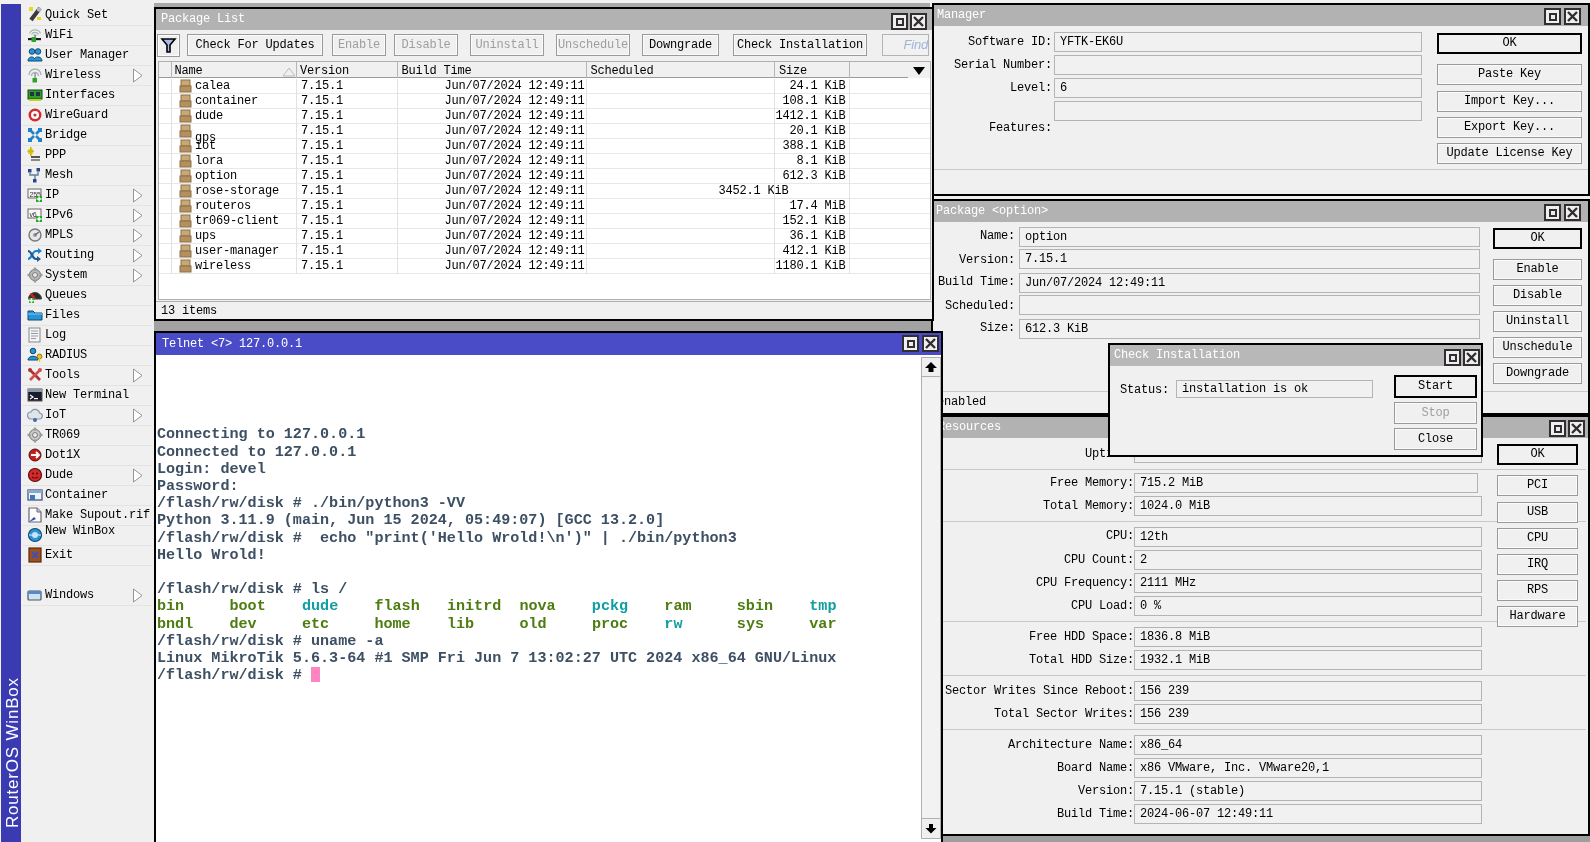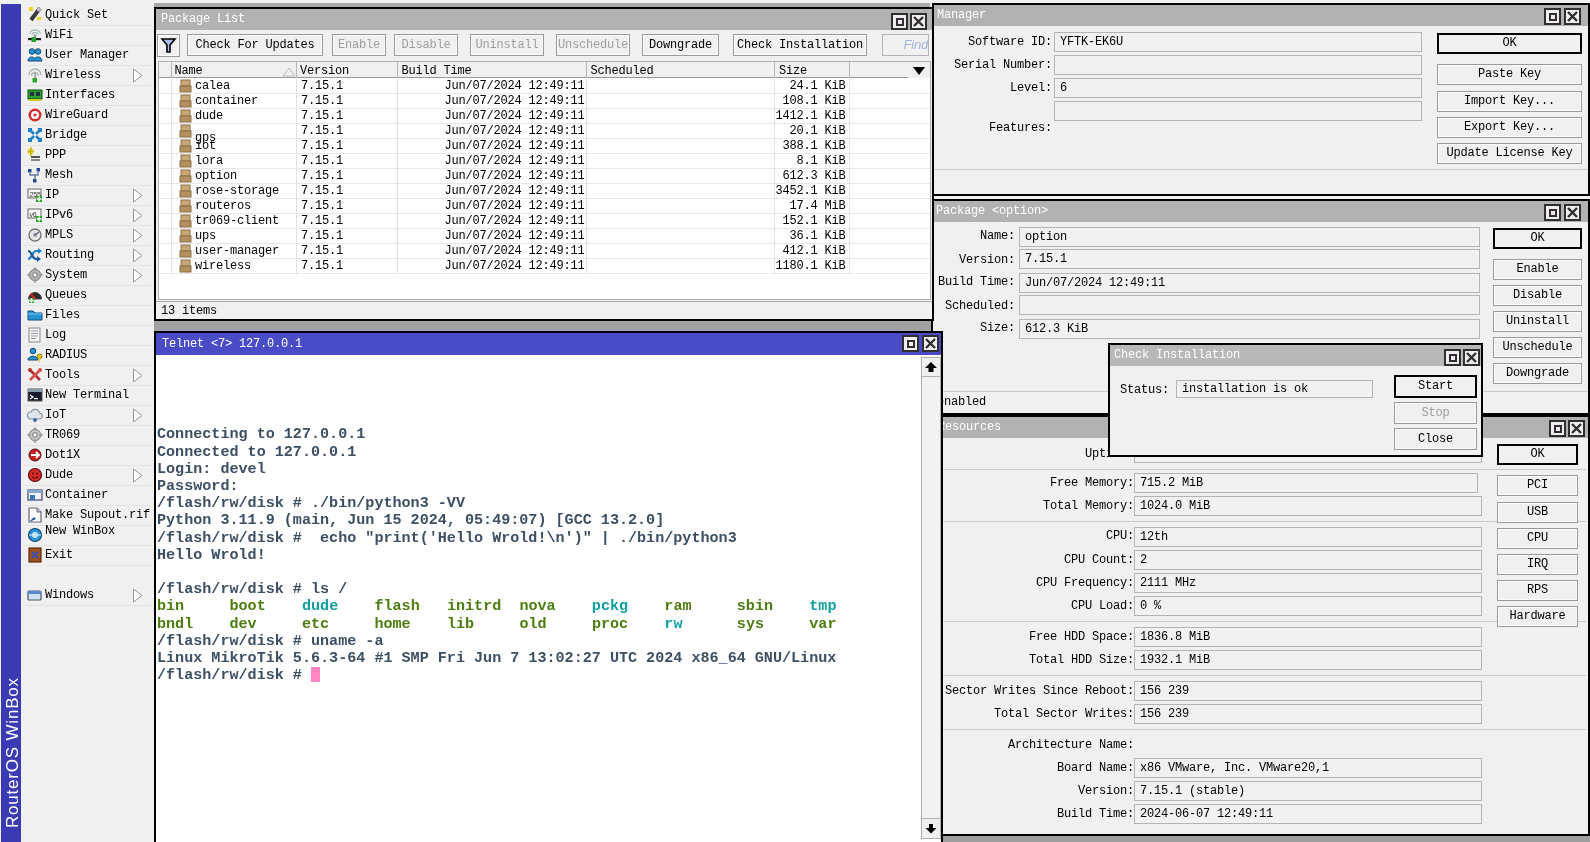--- a/index.html
+++ b/index.html
@@ -50,20 +50,21 @@
 <div class="inp" style="left:197px;top:179px;width:348px;height:20px;line-height:18px;">0 %</div>
 <div class="lbl" style="left:3px;top:213px;width:194px;">Free HDD Space:</div>
 <div class="inp" style="left:197px;top:210px;width:348px;height:20px;line-height:18px;">1836.8 MiB</div>
 <div class="lbl" style="left:3px;top:236px;width:194px;">Total HDD Size:</div>
 <div class="inp" style="left:197px;top:233px;width:348px;height:20px;line-height:18px;">1932.1 MiB</div>
 <div class="lbl" style="left:3px;top:267px;width:194px;">Sector Writes Since Reboot:</div>
 <div class="inp" style="left:197px;top:264px;width:348px;height:20px;line-height:18px;">156 239</div>
 <div class="lbl" style="left:3px;top:290px;width:194px;">Total Sector Writes:</div>
 <div class="inp" style="left:197px;top:287px;width:348px;height:20px;line-height:18px;">156 239</div>
 <div class="lbl" style="left:3px;top:321px;width:194px;">Architecture Name:</div>
+<div class="inp" style="left:197px;top:318px;width:348px;height:20px;line-height:18px;">x86_64</div>
 <div class="lbl" style="left:3px;top:344px;width:194px;">Board Name:</div>
 <div class="inp" style="left:197px;top:341px;width:348px;height:20px;line-height:18px;">x86 VMware, Inc. VMware20,1</div>
 <div class="lbl" style="left:3px;top:367px;width:194px;">Version:</div>
 <div class="inp" style="left:197px;top:364px;width:348px;height:20px;line-height:18px;">7.15.1 (stable)</div>
 <div class="lbl" style="left:3px;top:390px;width:194px;">Build Time:</div>
 <div class="inp" style="left:197px;top:387px;width:348px;height:20px;line-height:18px;">2024-06-07 12:49:11</div>
 <div class="sep" style="left:2px;right:2px;top:52.0px;"></div>
 <div class="sep" style="left:2px;right:2px;top:103.5px;"></div>
 <div class="sep" style="left:2px;right:2px;top:204.0px;"></div>
 <div class="sep" style="left:2px;right:2px;top:257.5px;"></div>
@@ -243,21 +244,21 @@
 <div class="a" style="left:280px;top:107.5px;width:146px;text-align:right;white-space:pre;">Jun/07/2024 12:49:11</div>
 <div class="a" style="left:560px;top:107.5px;width:127px;text-align:right;white-space:pre;">612.3 KiB</div>
 <div class="hline" style="left:0;top:136.0px;width:771px;"></div>
 <svg class="a" width="14" height="14" style="left:20px;top:122.0px;">
         <rect x="2" y="1" width="9" height="6" fill="#c9a876" stroke="#8d7148" stroke-width="1"></rect>
         <rect x="1" y="7" width="11" height="6" fill="#b3905e" stroke="#8d7148" stroke-width="1"></rect>
       </svg>
 <div class="a" style="left:36.5px;top:122.5px;white-space:pre;">rose-storage</div>
 <div class="a" style="left:142.5px;top:122.5px;">7.15.1</div>
 <div class="a" style="left:280px;top:122.5px;width:146px;text-align:right;white-space:pre;">Jun/07/2024 12:49:11</div>
-<div class="a" style="left:560px;top:122.5px;width:127px;text-align:right;white-space:pre;">3452.1 KiB</div>
+<div class="a" style="left:560px;top:122.5px;width:127px;white-space:pre;">3452.1 KiB</div>
 <div class="hline" style="left:0;top:151.0px;width:771px;"></div>
 <svg class="a" width="14" height="14" style="left:20px;top:137.0px;">
         <rect x="2" y="1" width="9" height="6" fill="#c9a876" stroke="#8d7148" stroke-width="1"></rect>
         <rect x="1" y="7" width="11" height="6" fill="#b3905e" stroke="#8d7148" stroke-width="1"></rect>
       </svg>
 <div class="a" style="left:36.5px;top:137.5px;white-space:pre;">routeros</div>
 <div class="a" style="left:142.5px;top:137.5px;">7.15.1</div>
 <div class="a" style="left:280px;top:137.5px;width:146px;text-align:right;white-space:pre;">Jun/07/2024 12:49:11</div>
 <div class="a" style="left:560px;top:137.5px;width:127px;text-align:right;white-space:pre;">17.4 MiB</div>
 <div class="hline" style="left:0;top:166.0px;width:771px;"></div>

